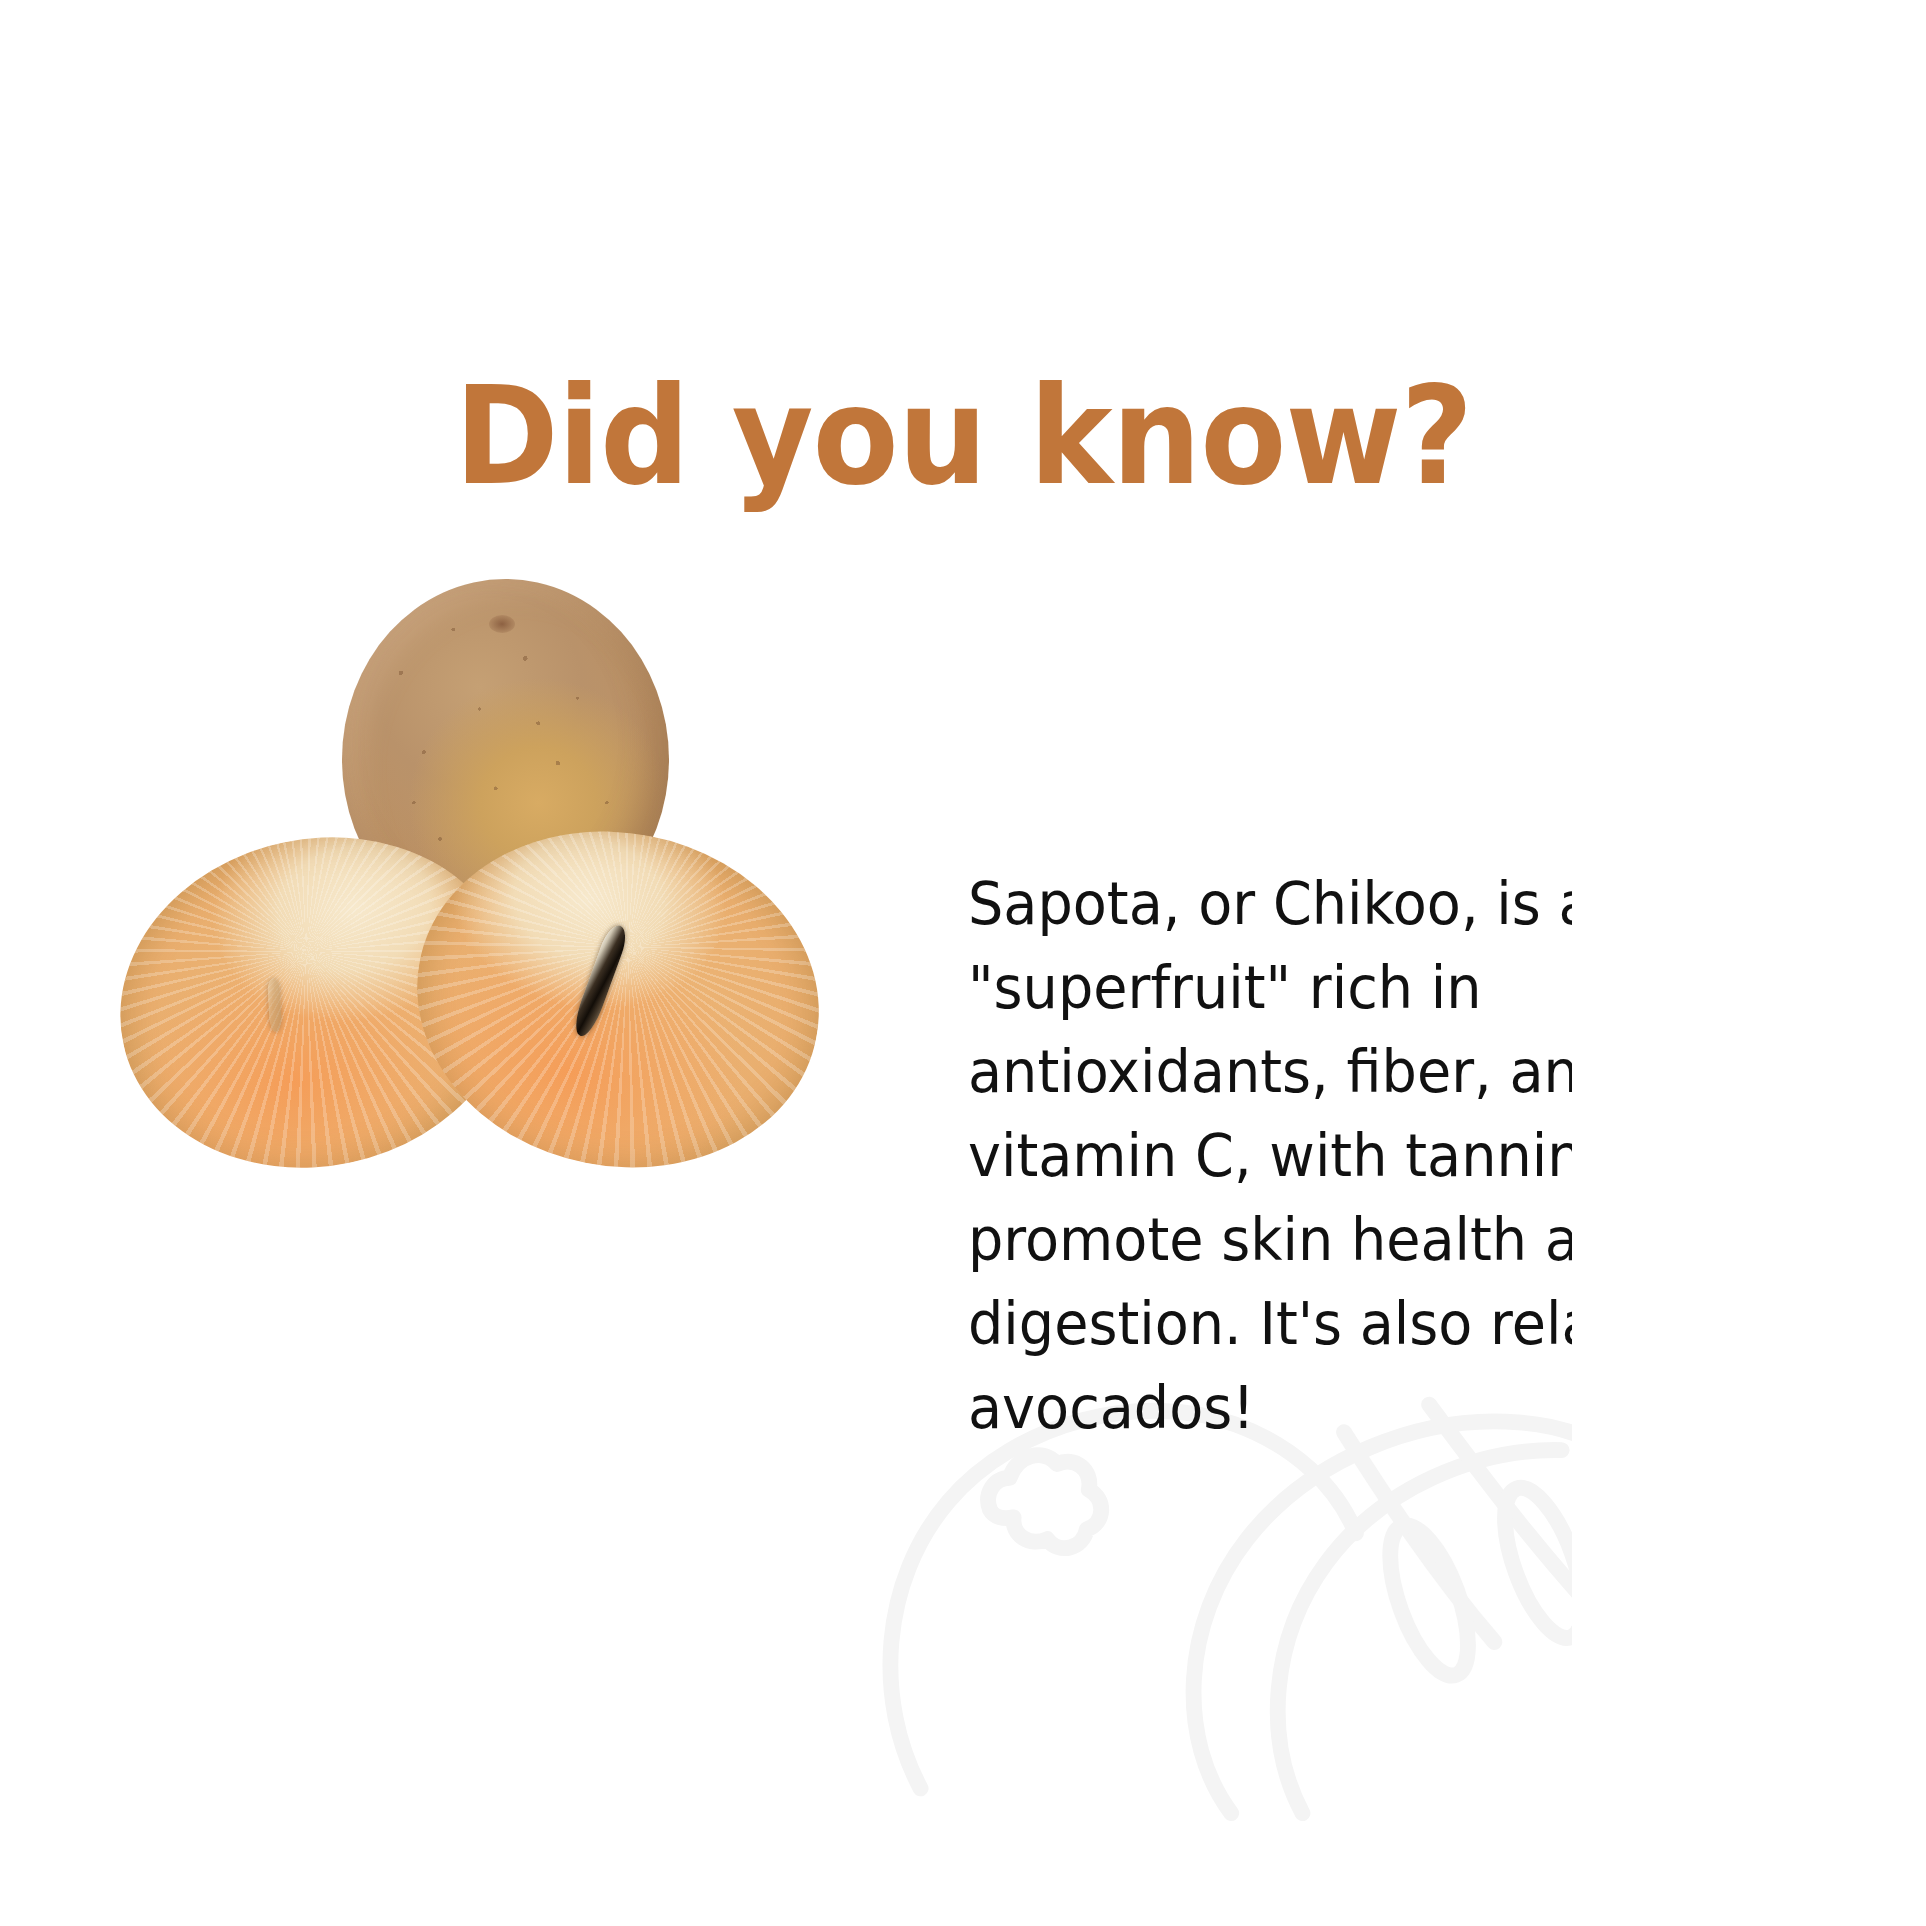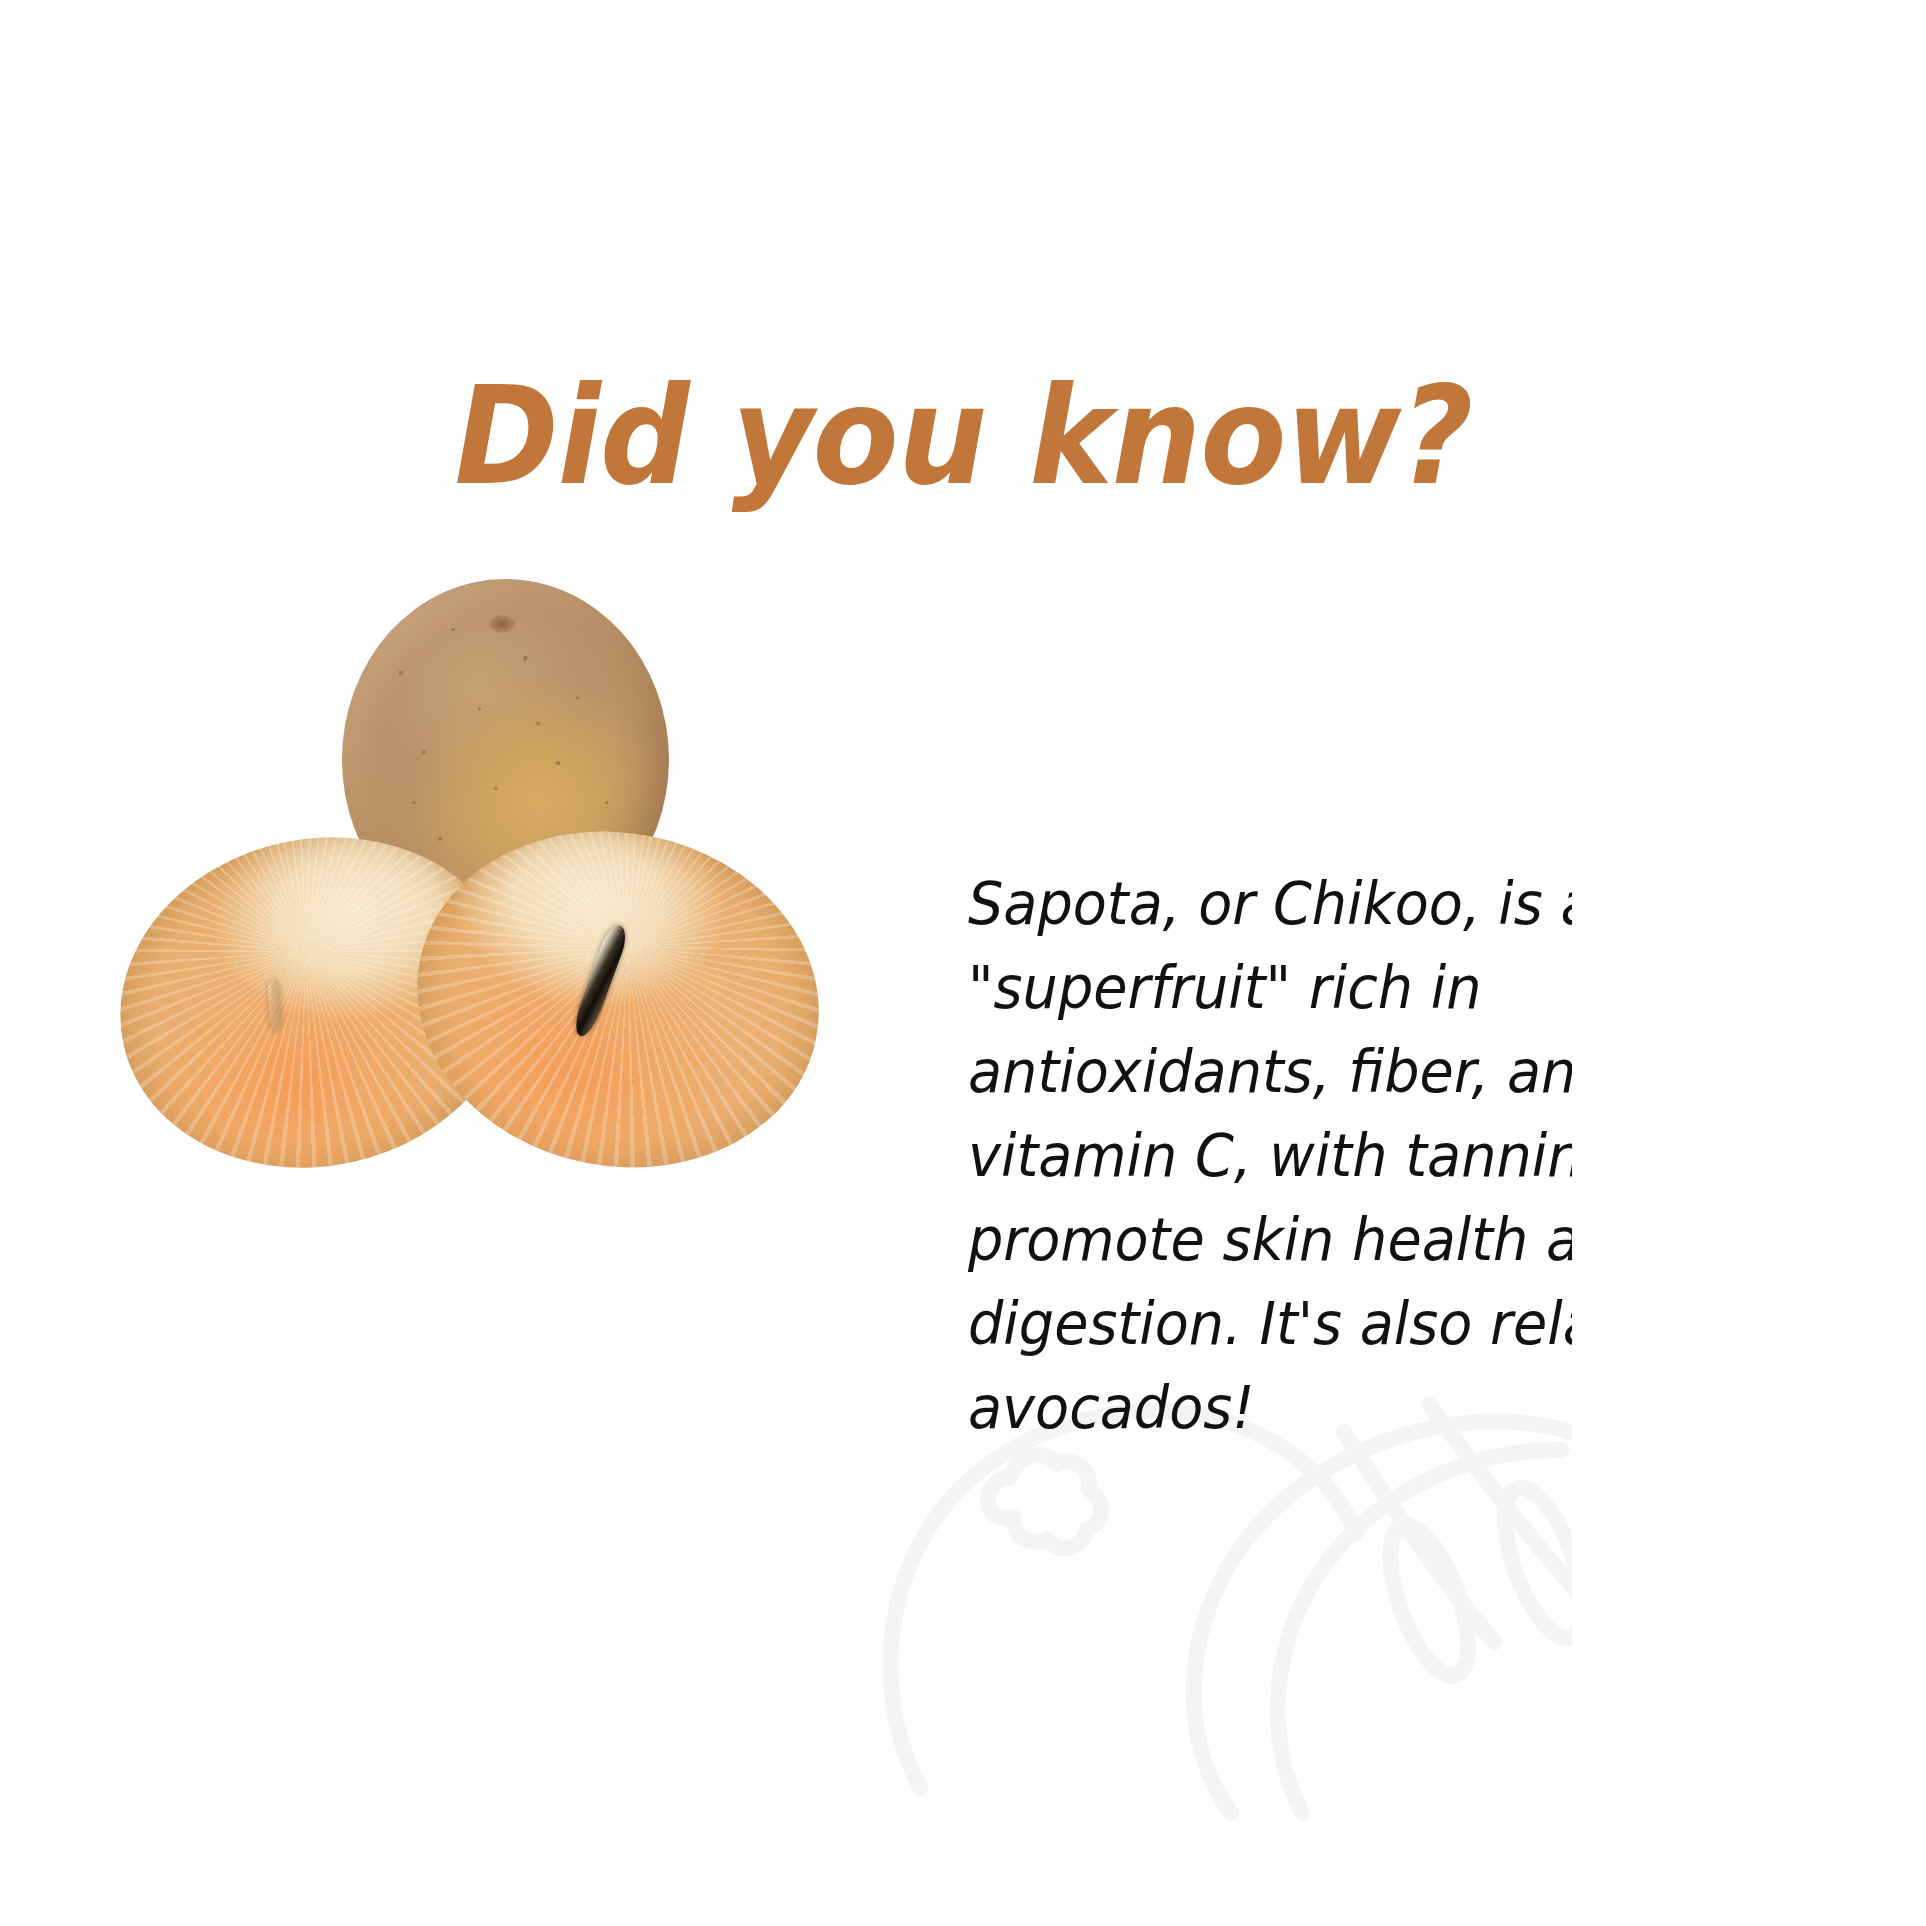--- a/index.html
+++ b/index.html
@@ -9,21 +9,20 @@
   }
   body {
     font-family: "Liberation Sans", sans-serif;
   }
   #canvas {
     position: relative;
     width: 1572px;
     height: 1927px;
     background: #ffffff;
     overflow: hidden;
-    font-style: italic;
   }
 
   
   #title {
     position: absolute;
     left: 0;
     top: 279px;
     width: 1927px;
     text-align: center;
     font-family: "DejaVu Sans", sans-serif;

